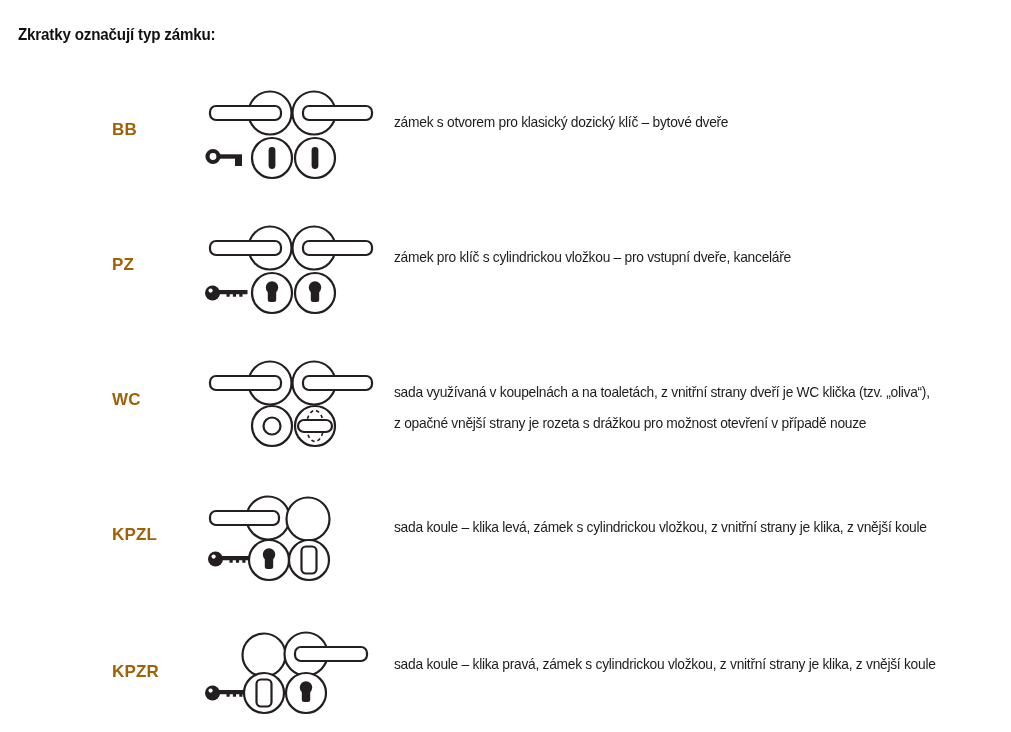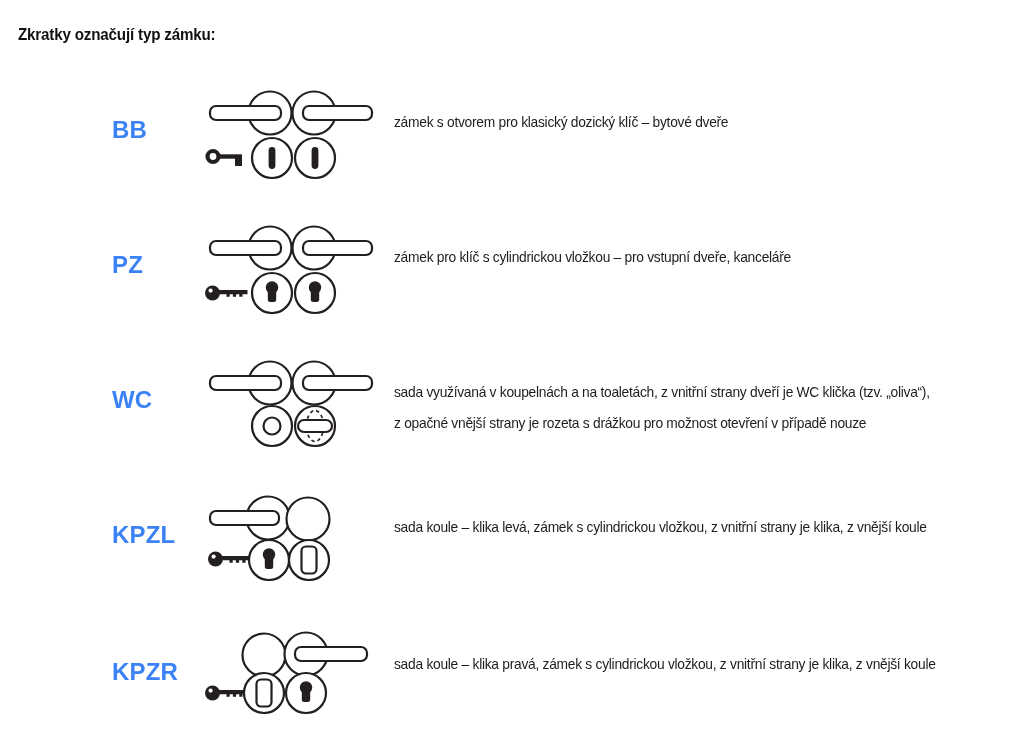--- a/index.html
+++ b/index.html
@@ -13,21 +13,21 @@
     font-size: 16.5px; font-weight: bold; color: #111;
     letter-spacing: -0.2px;
     transform: scaleX(0.92); transform-origin: 0 50%;
     white-space: nowrap;
   }
 
   .row { position: absolute; left: 0; width: 1011px; height: 95px; }
 
   .code {
     position: absolute; left: 112px; top: 30px;
-    font-size: 24px; font-weight: bold; color: #3b82f6;
+    font-size: 17px; font-weight: bold; color: #a16207;
     line-height: 24px; letter-spacing: 0.2px;
     white-space: nowrap;
   }
 
   .icons { position: absolute; left: 200px; top: 0; }
 
   .desc {
     position: absolute; left: 394px; top: 18px;
     font-size: 15px; color: #1d1d1b;
     line-height: 31px; letter-spacing: -0.3px;

